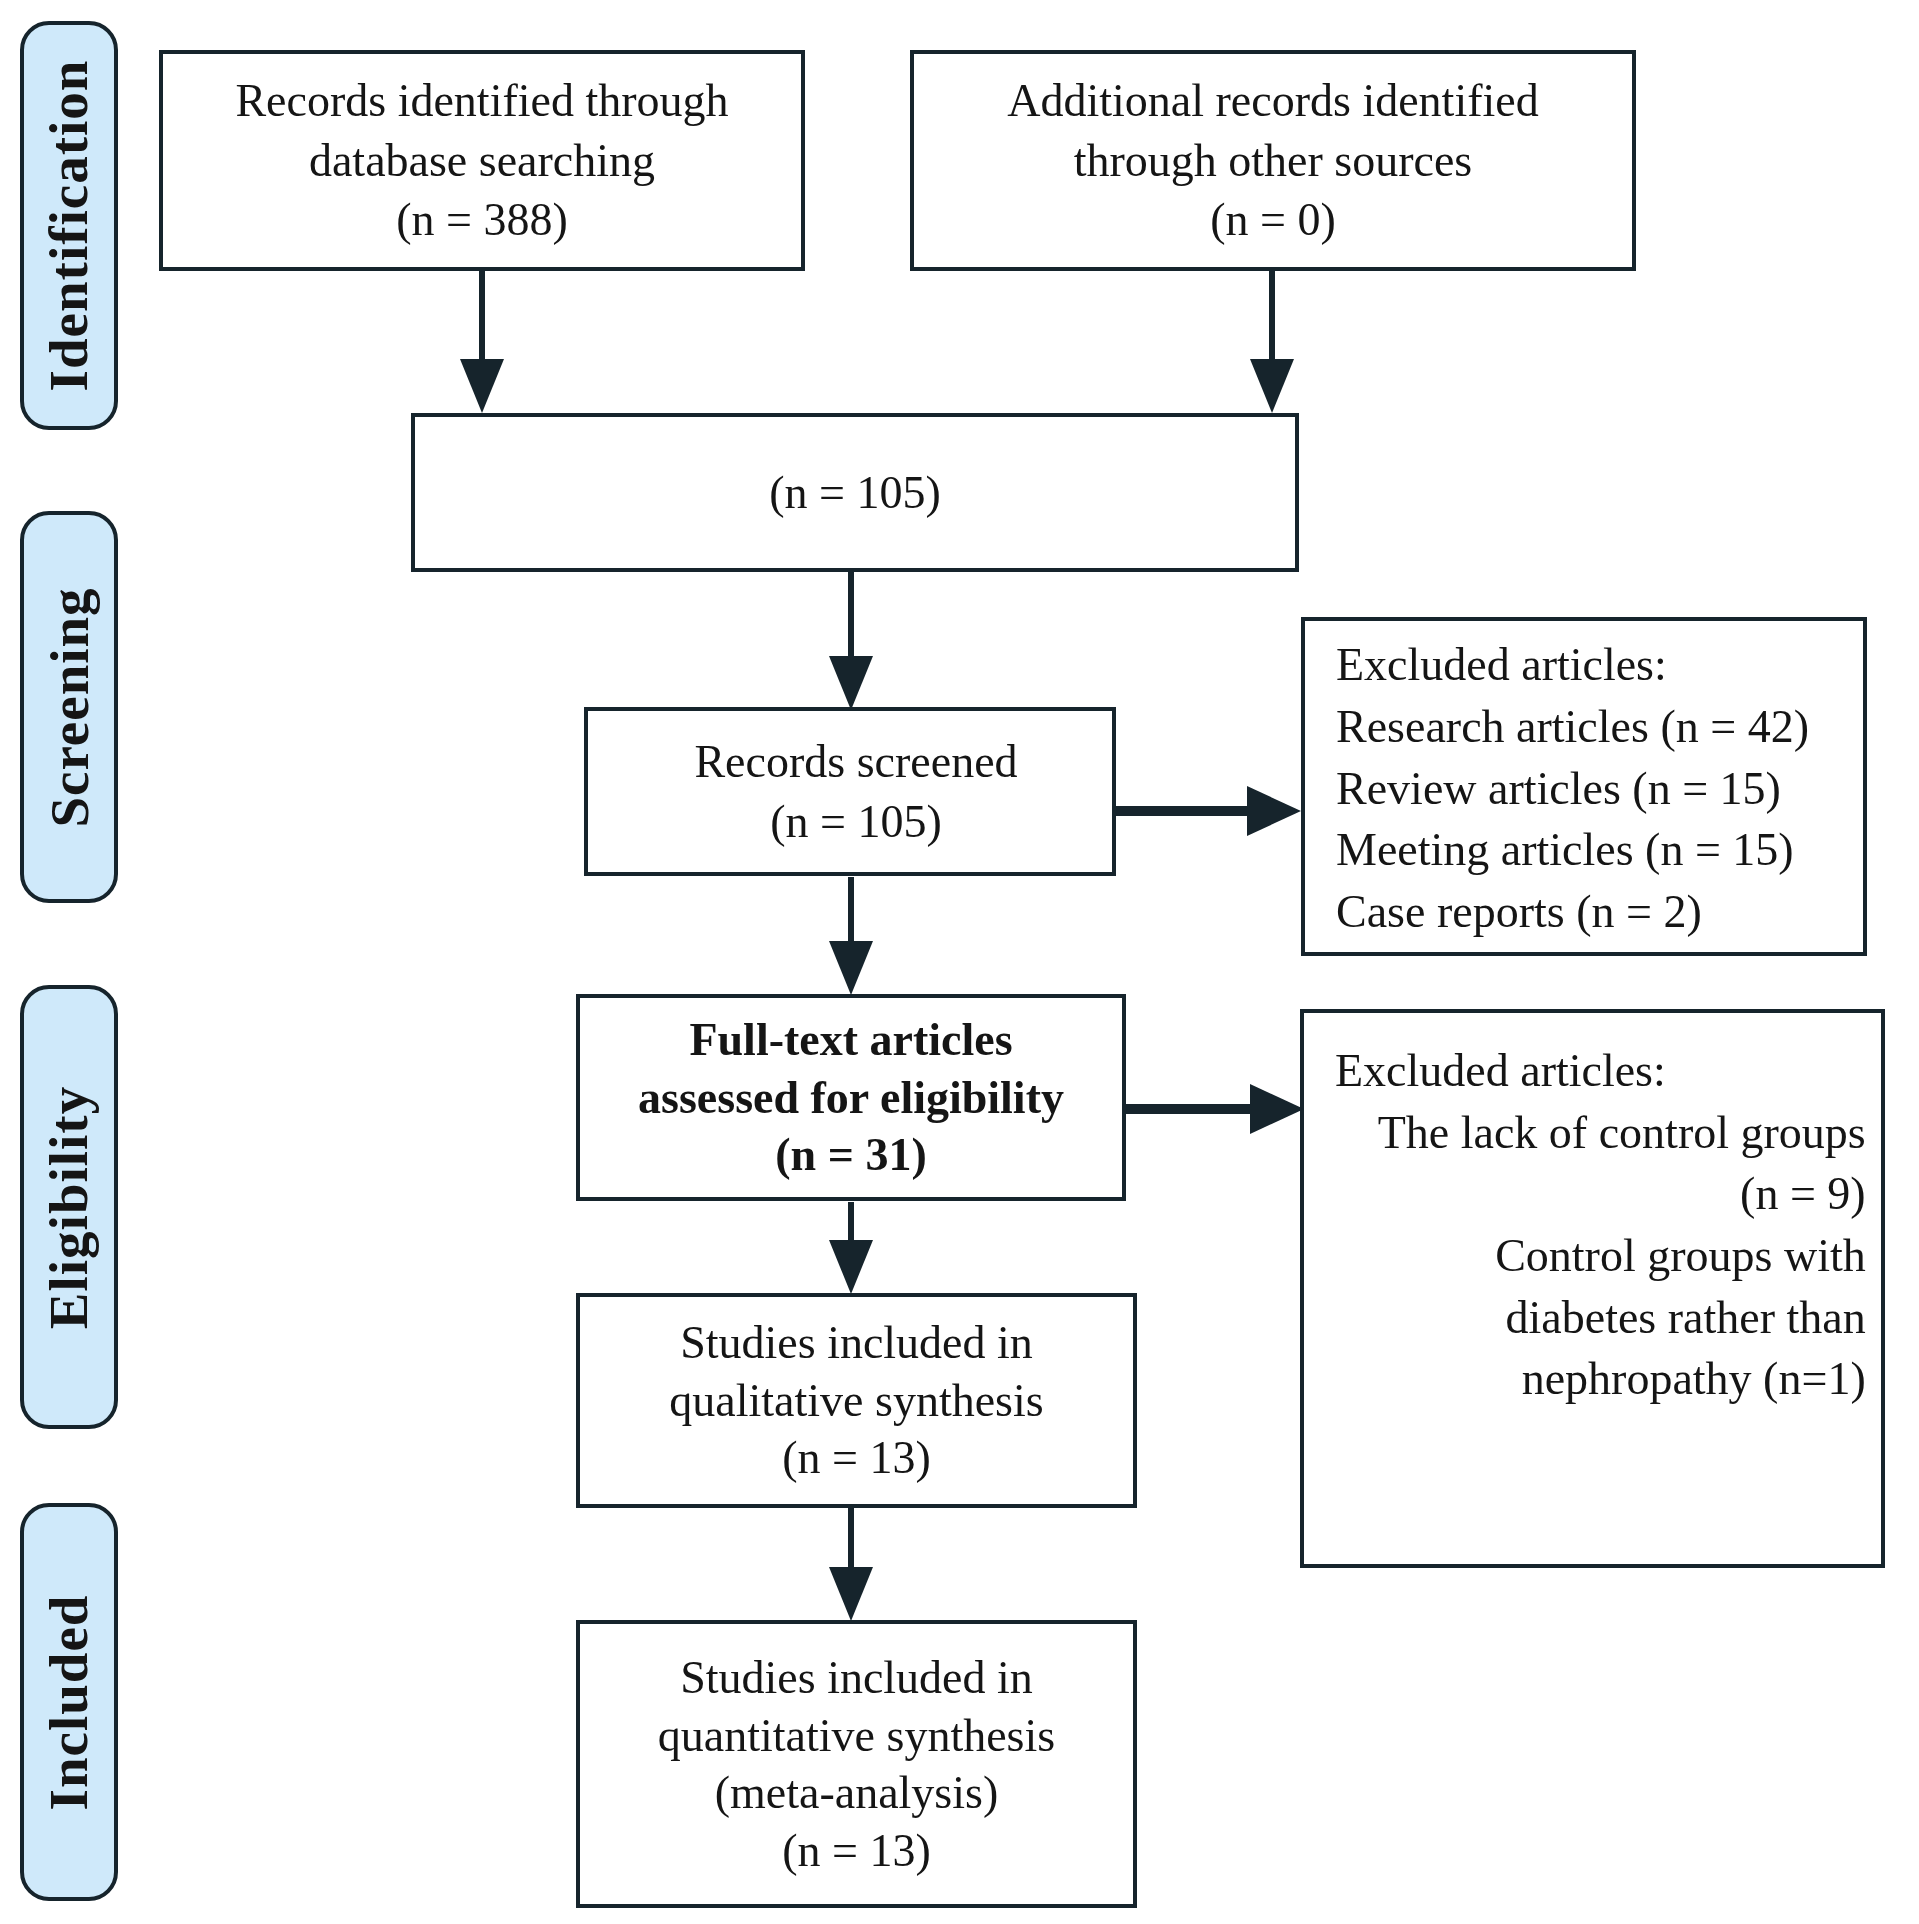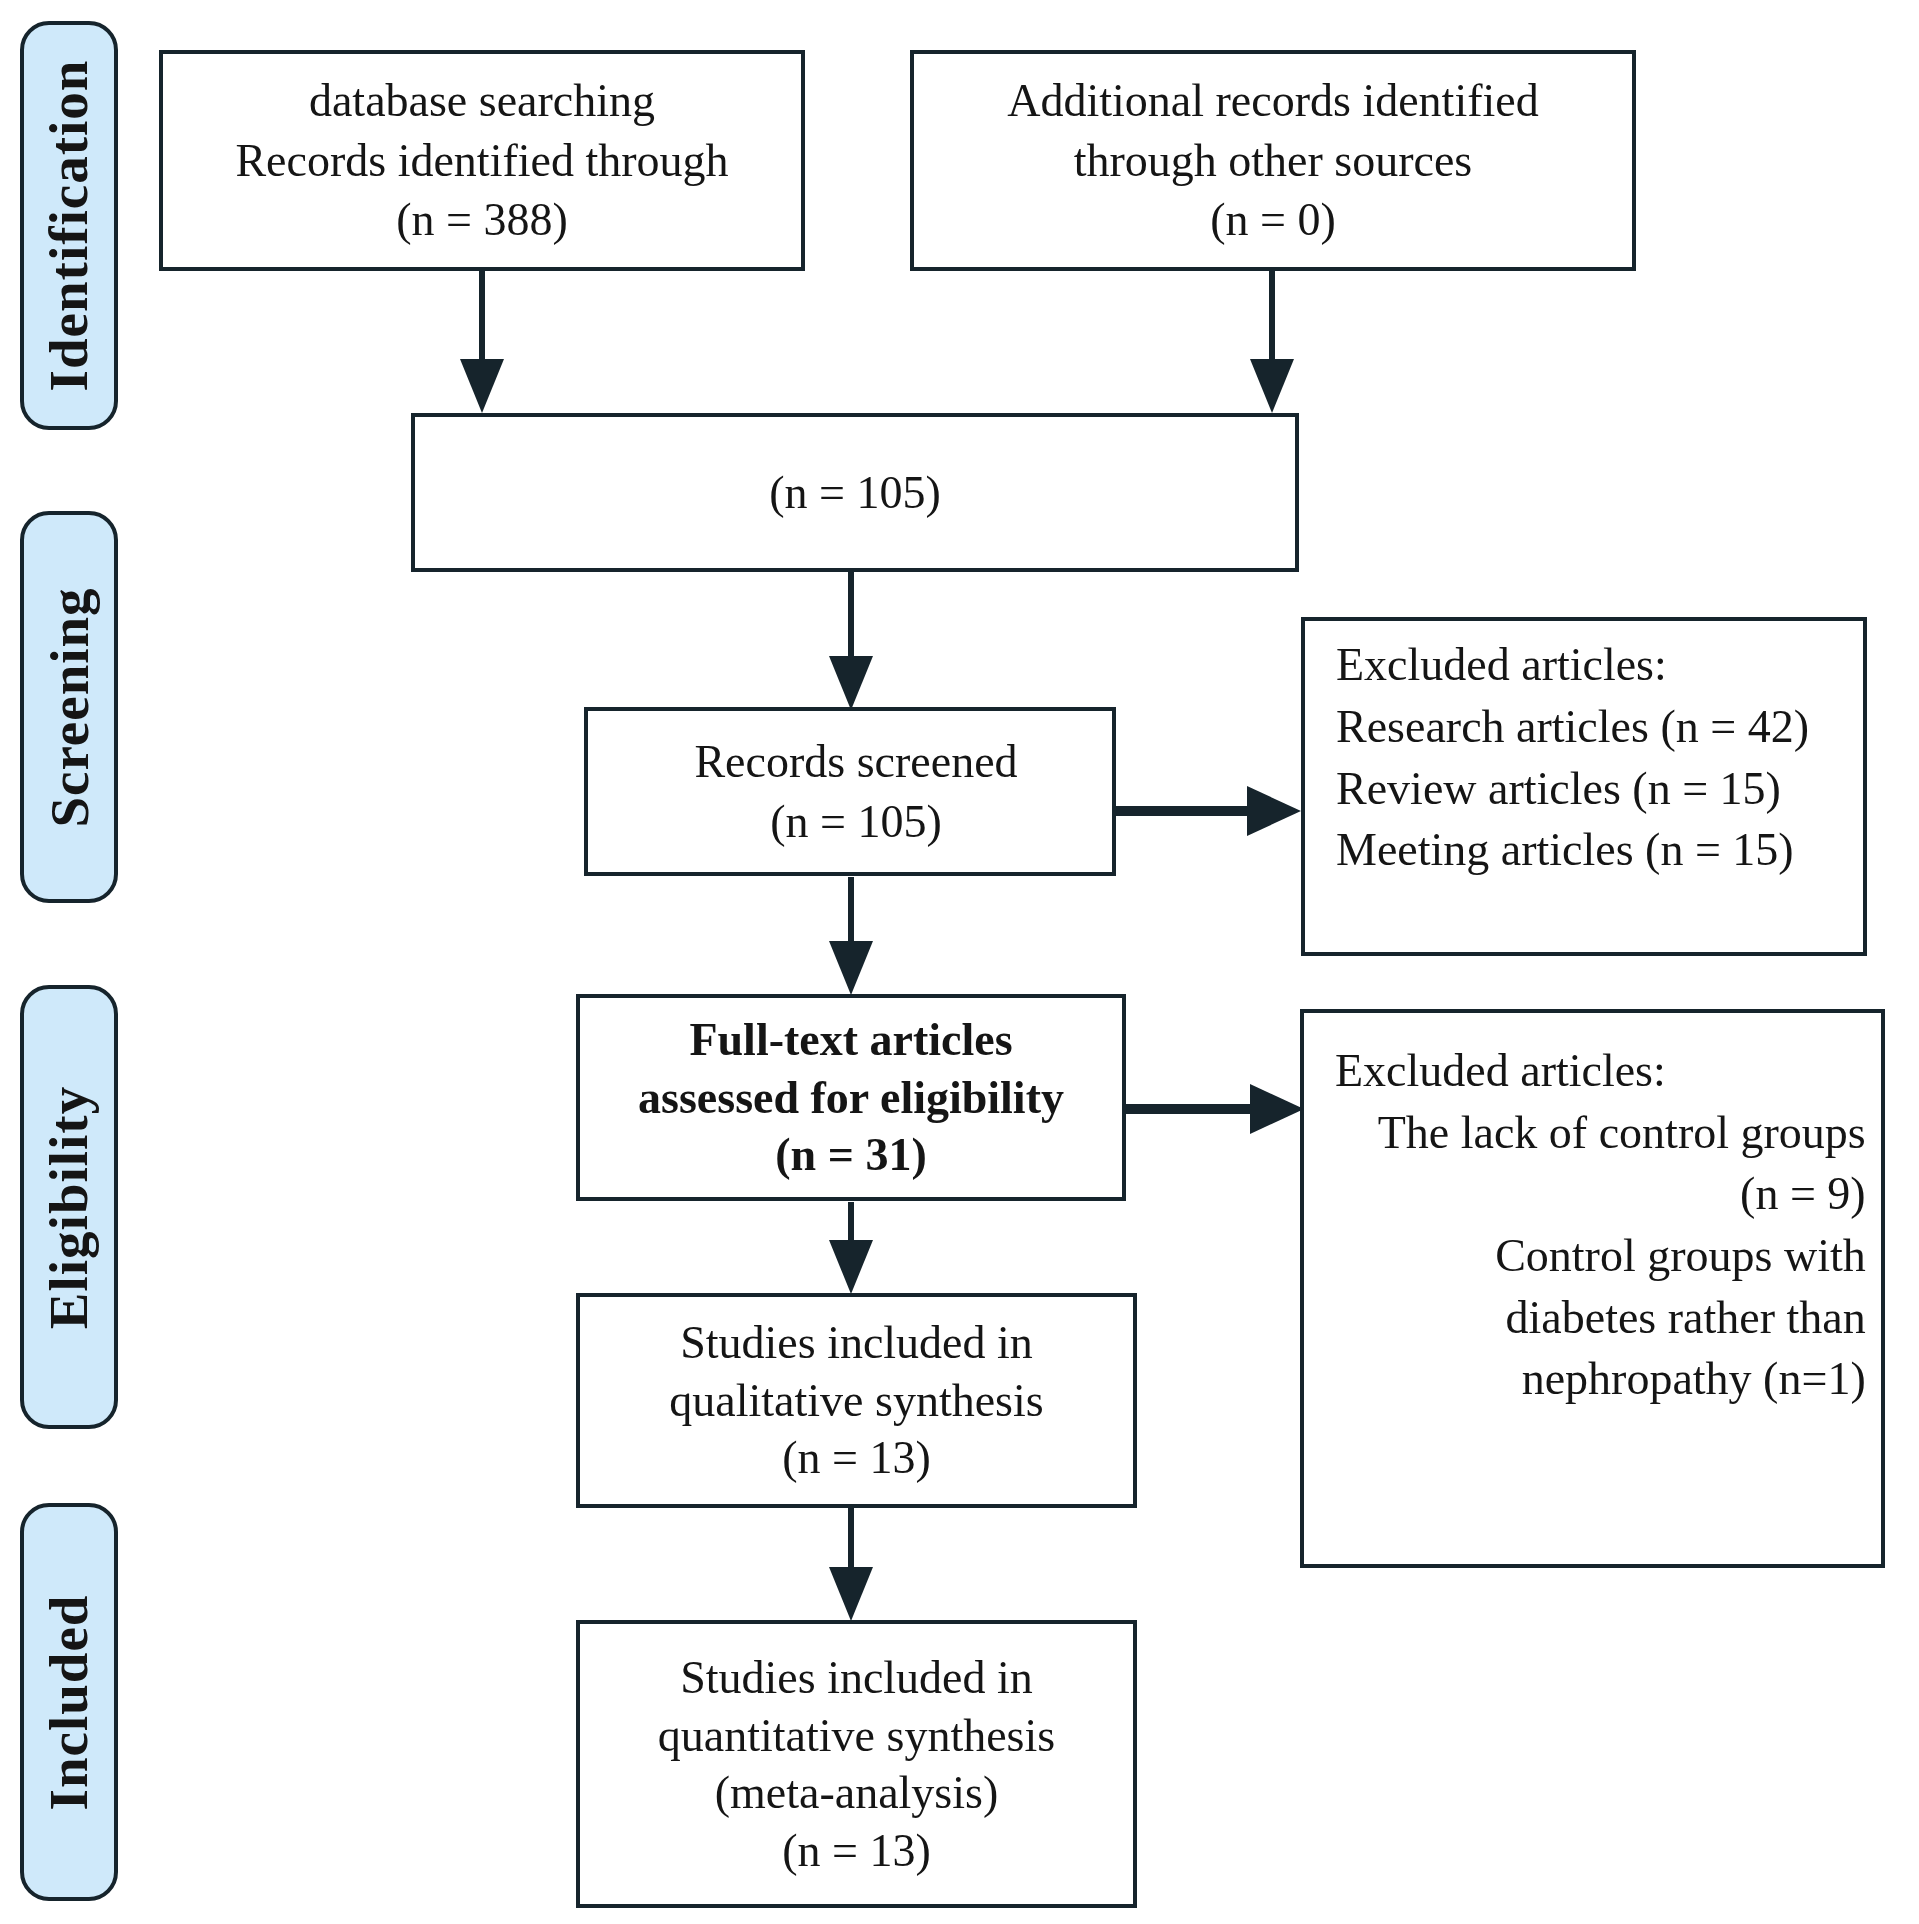--- a/index.html
+++ b/index.html
@@ -80,22 +80,22 @@
     <span class="label">Screening</span>
   </div>
   <div class="stage" style="left:20px;top:985px;width:98px;height:444px;">
     <span class="label">Eligibility</span>
   </div>
   <div class="stage" style="left:20px;top:1503px;width:98px;height:398px;">
     <span class="label">Included</span>
   </div>
 
   <div class="flowbox" style="left:159px;top:50px;width:646px;height:221px;">
+    <div>Records identified through</div>
     <div>database searching</div>
-    <div>Records identified through</div>
     <div>(n = 388)</div>
   </div>
 
   <div class="flowbox" style="left:910px;top:50px;width:726px;height:221px;">
     <div>Additional records identified</div>
     <div>through other sources</div>
     <div>(n = 0)</div>
   </div>
 
   <div class="flowbox" style="left:411px;top:413px;width:888px;height:159px;">
@@ -105,20 +105,21 @@
   <div class="flowbox" style="left:584px;top:707px;width:532px;height:169px;padding-left:12px;">
     <div>Records screened</div>
     <div>(n = 105)</div>
   </div>
 
   <div class="flowbox listbox" style="left:1301px;top:617px;width:566px;height:339px;padding:13.4px 9.6px 0 31px;">
     <div>Excluded articles:</div>
     <div>Research articles (n = 42)</div>
     <div>Review articles (n = 15)</div>
     <div>Meeting articles (n = 15)</div>
+    <div>Case reports (n = 2)</div>
   </div>
 
   <div class="flowbox" style="left:576px;top:994px;width:550px;height:207px;line-height:1.25;font-weight:bold;">
     <div>Full-text articles</div>
     <div>assessed for eligibility</div>
     <div>(n = 31)</div>
   </div>
 
   <div class="flowbox listbox" style="left:1300px;top:1009px;width:585px;height:559px;padding:27px 15.3px 0 31px;">
     <div>Excluded articles:</div>

